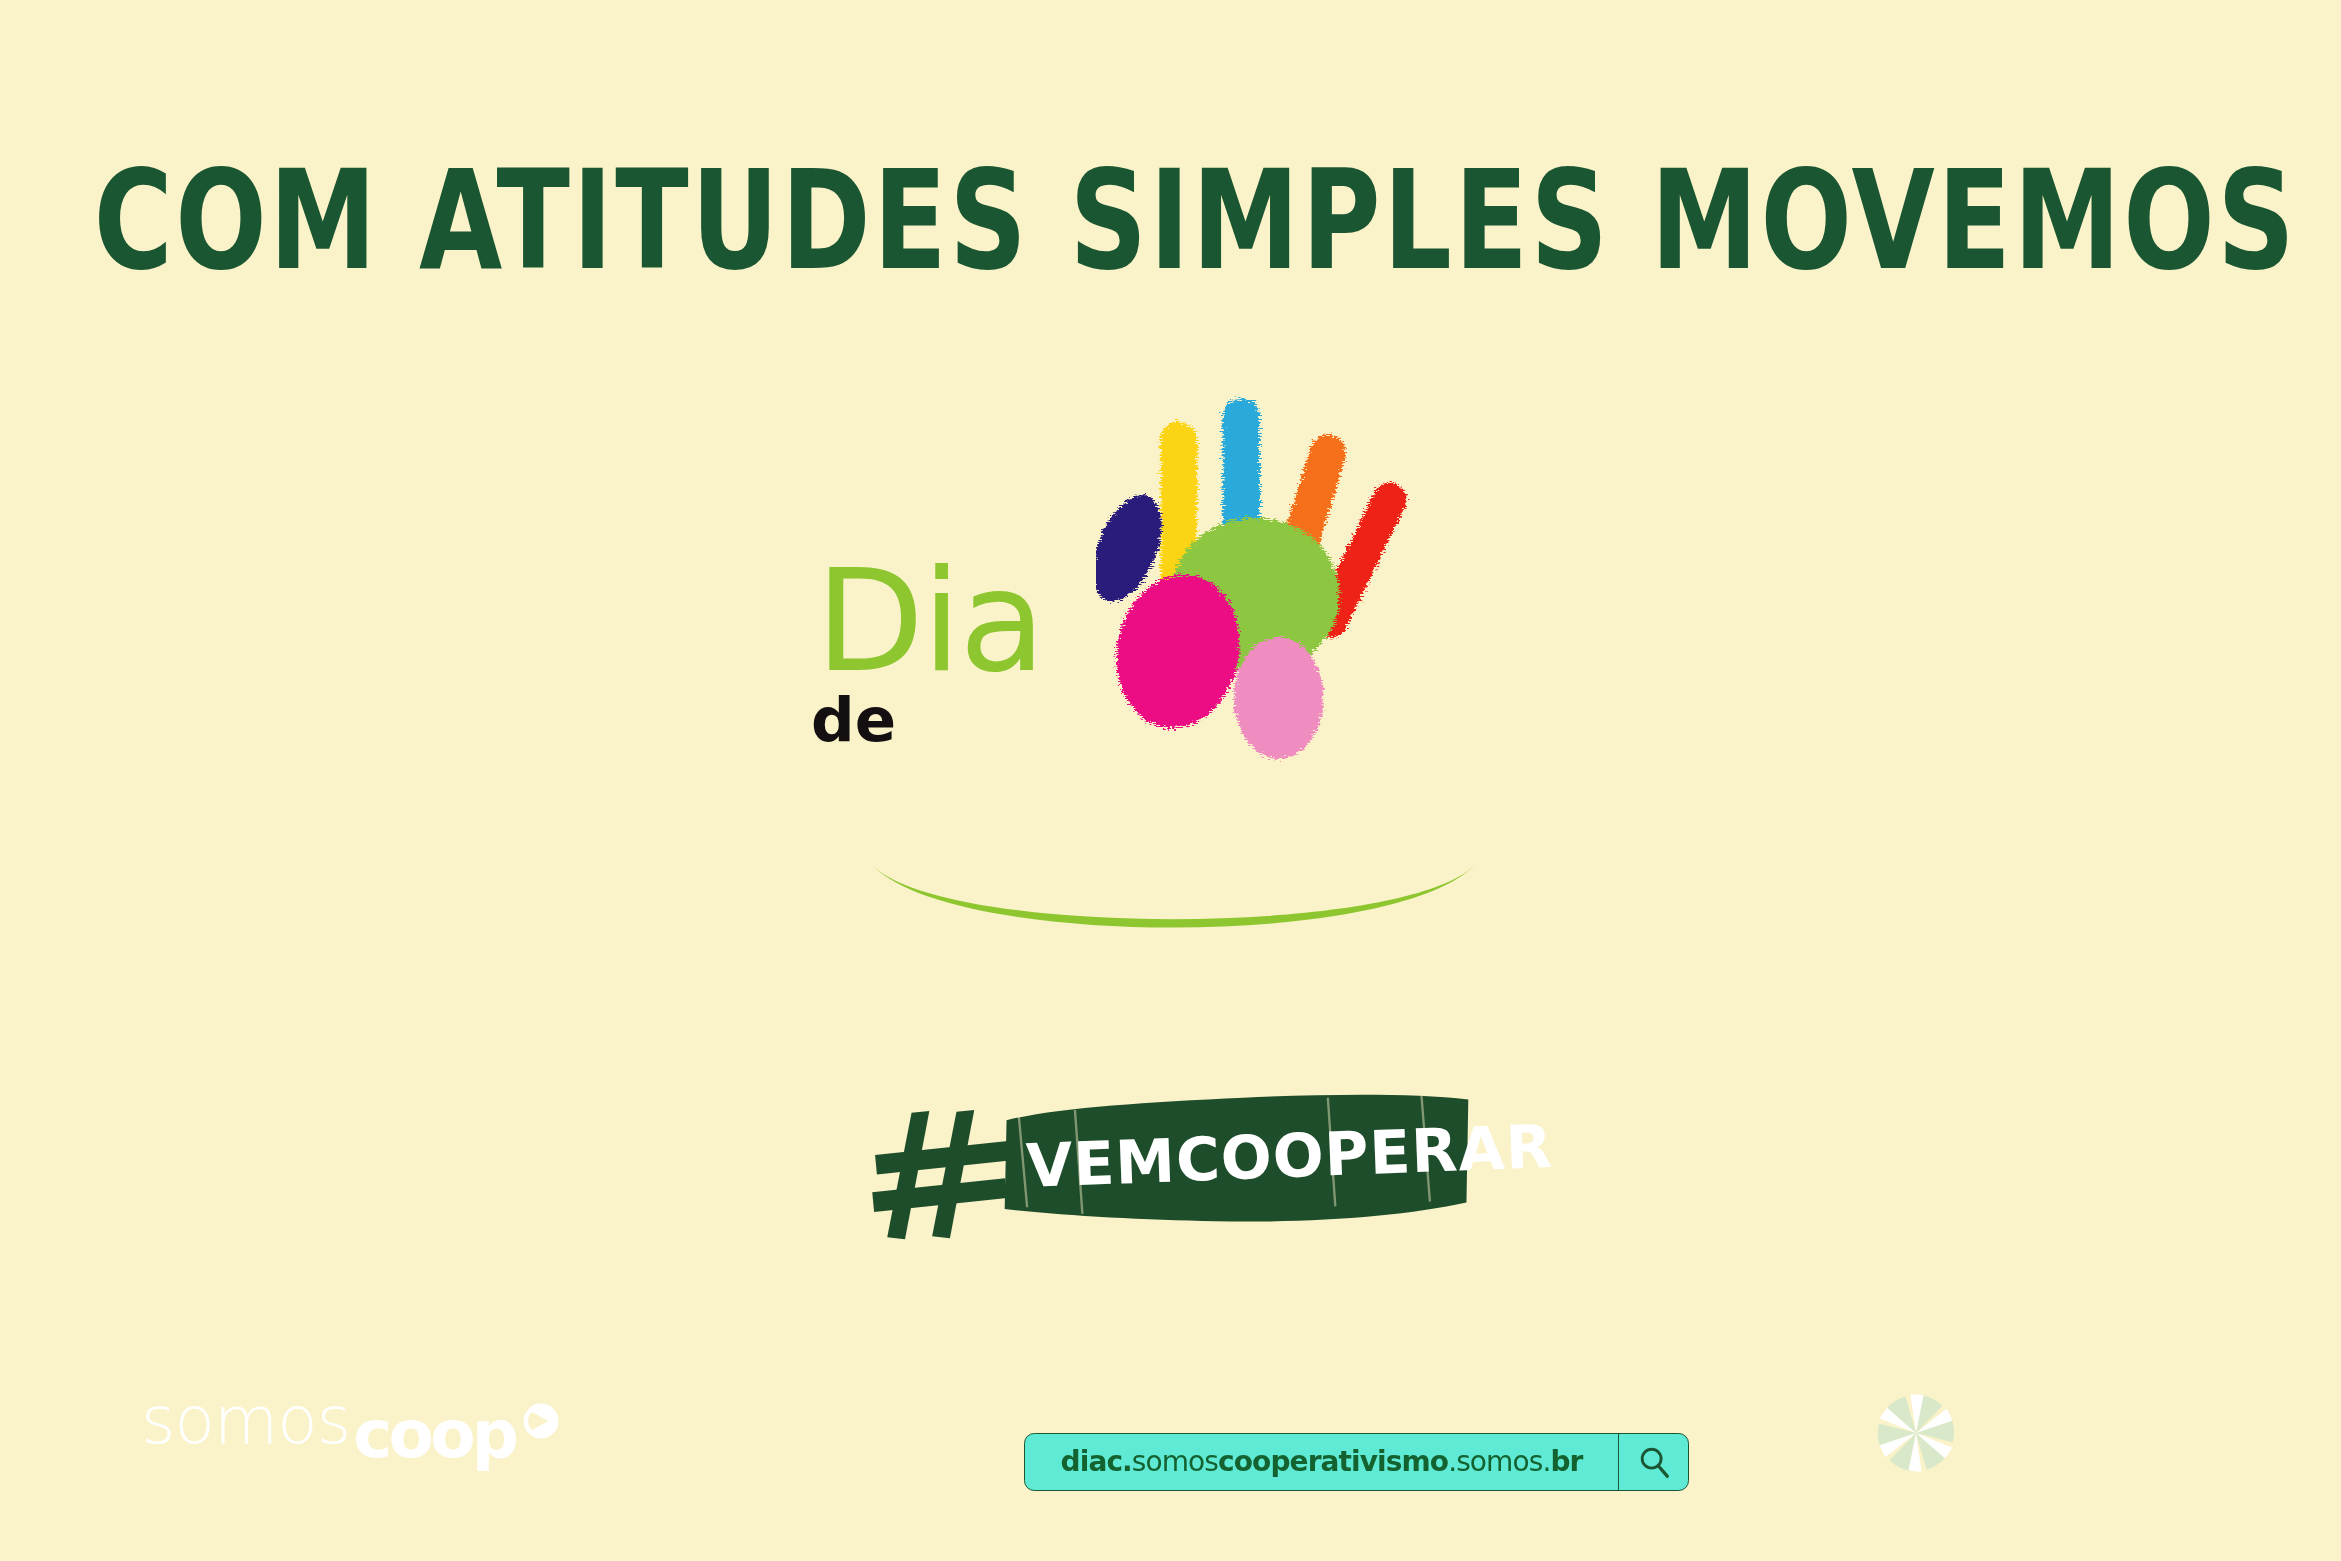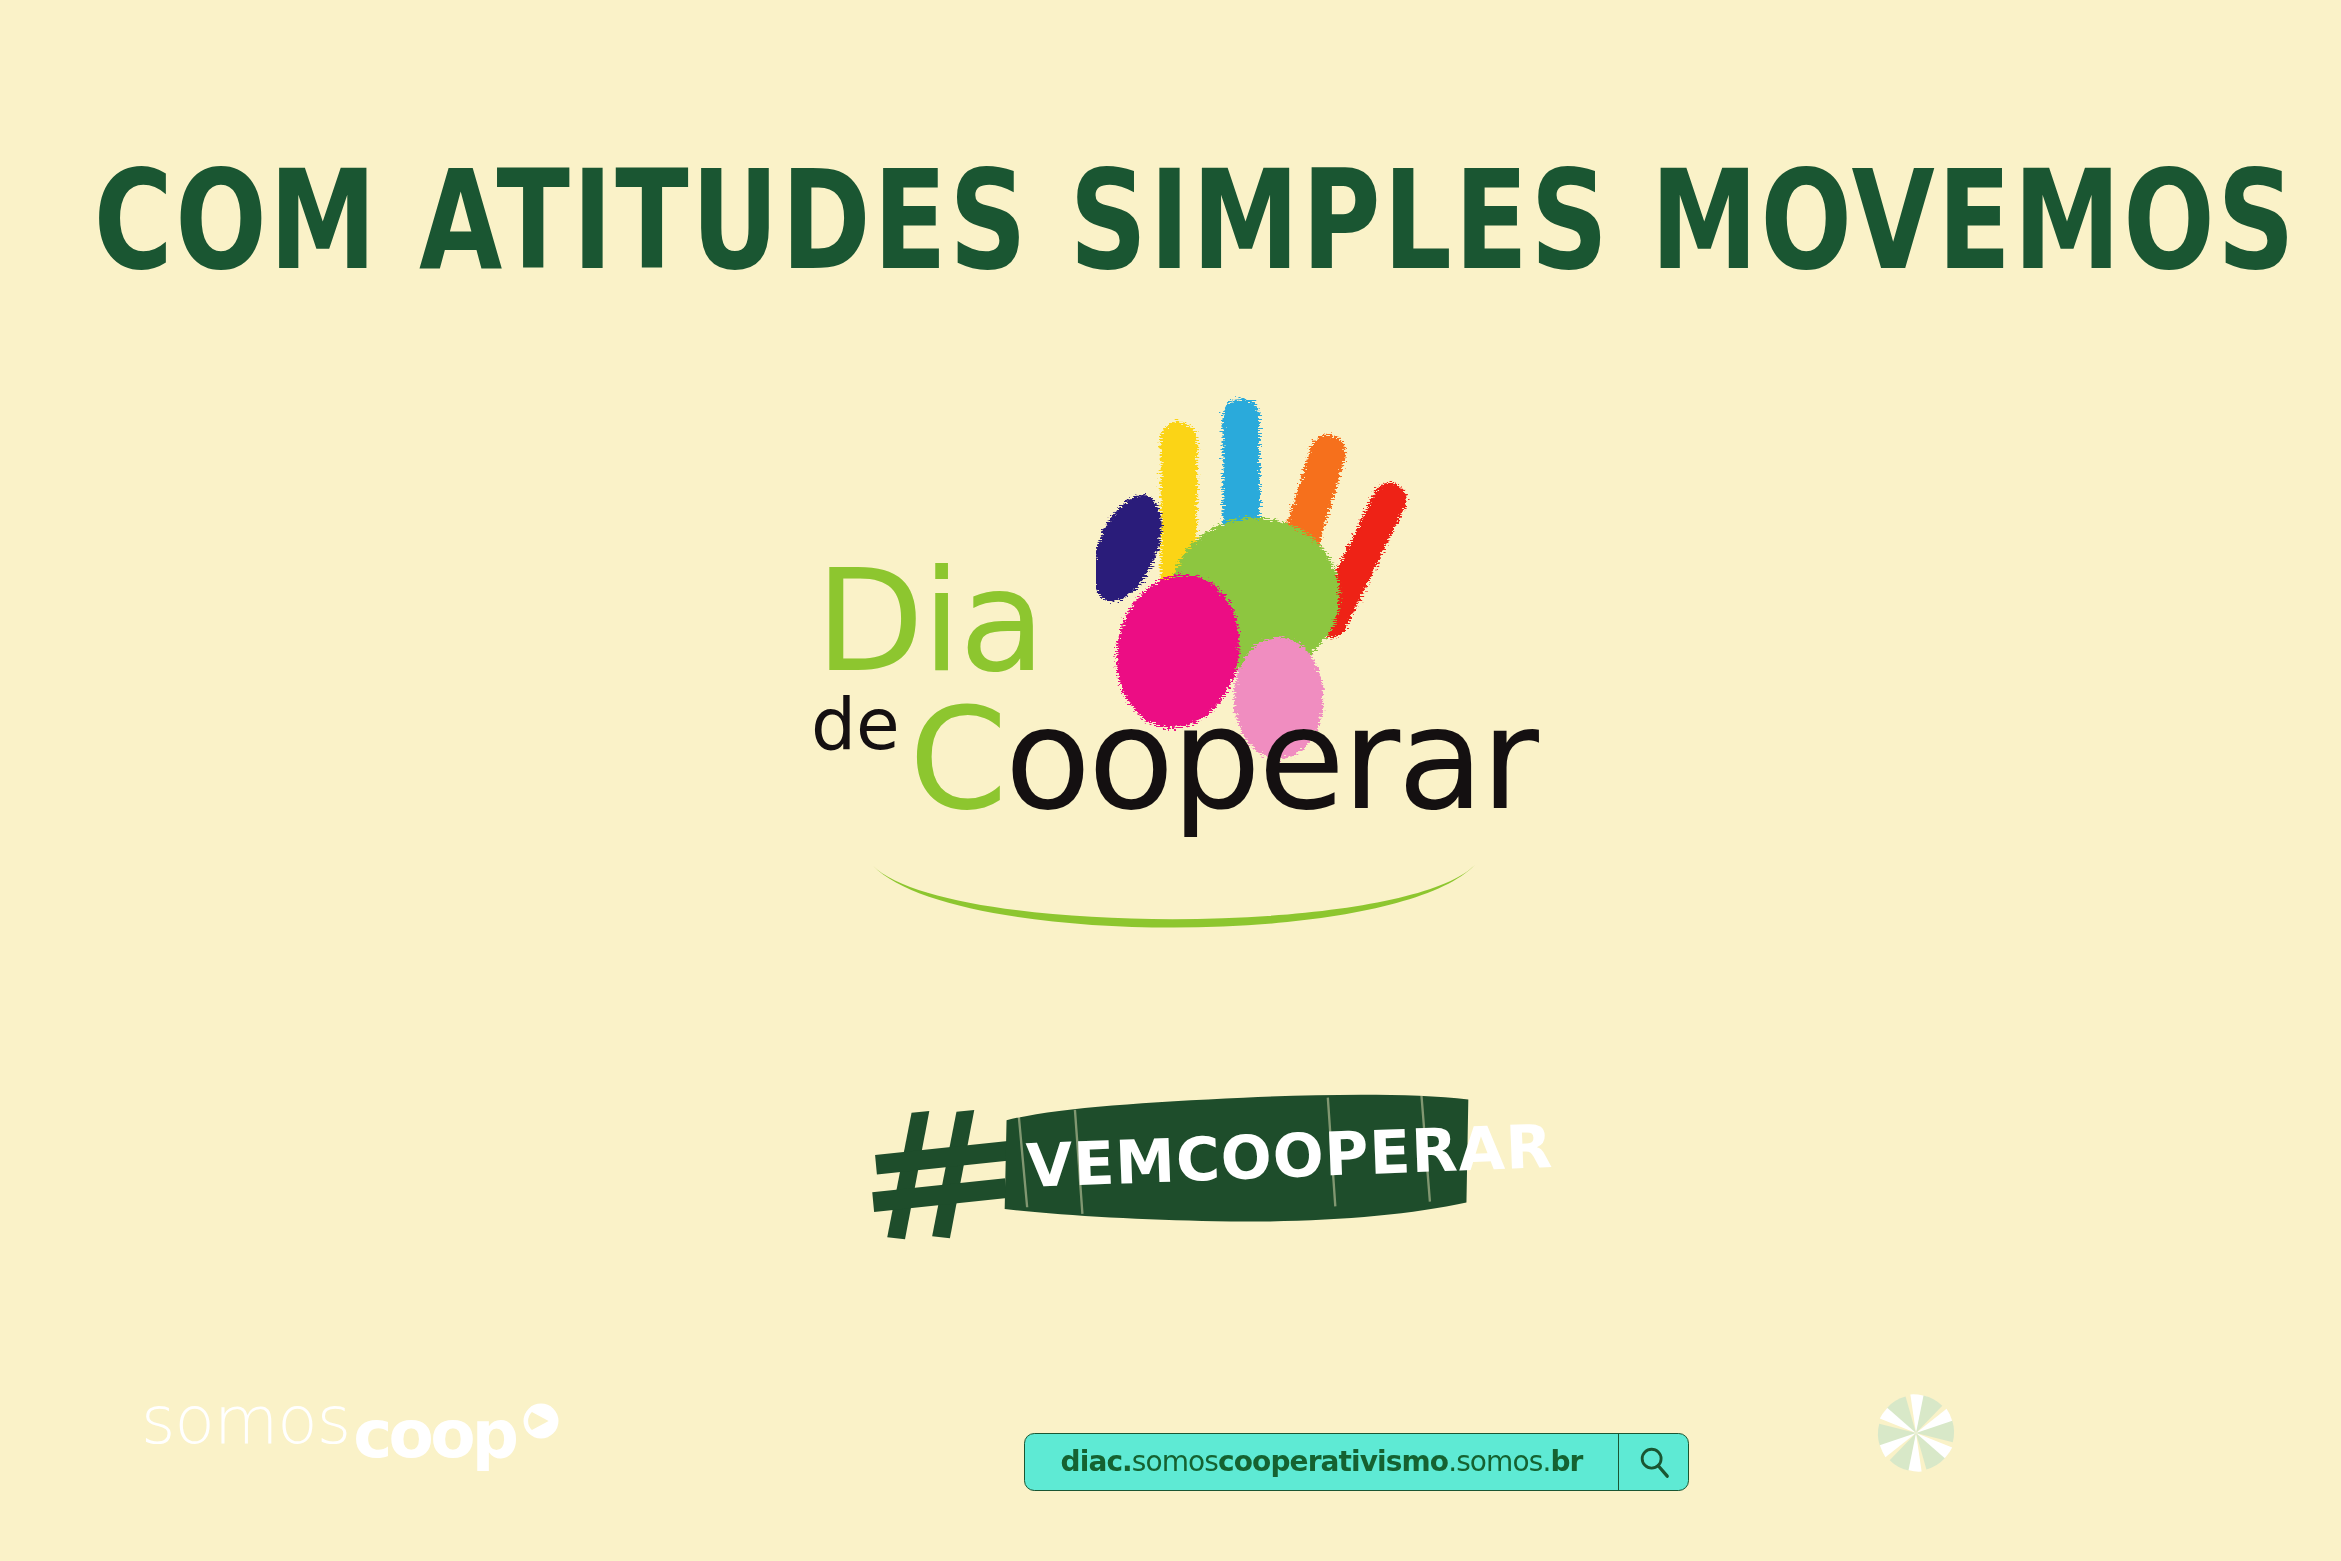--- a/index.html
+++ b/index.html
@@ -68,22 +68,22 @@
     line-height: 1;
     color: #8DC62F;
     letter-spacing: -1.9px;
   }
 
   .logo-word-de {
     position: absolute;
     left: 19px;
     top: 300px;
     font-family: "DejaVu Sans", sans-serif;
-    font-weight: 400;
-    font-size: 71px;
+    font-weight: 700;
+    font-size: 61px;
     line-height: 1;
     color: #141011;
   }
 
   .logo-word-cooperar {
     position: absolute;
     left: 117px;
     top: 300px;
     font-family: "DejaVu Sans", sans-serif;
     font-weight: 400;
@@ -320,23 +320,20 @@
       </g>
       <g filter="url(#scribble3)">
         <ellipse cx="390" cy="660" rx="95" ry="130" fill="#F08DC0"></ellipse>
       </g>
     </svg>
 
     <div class="logo-word-dia">Dia</div>
 
     <div class="logo-word-de">de</div>
 
-    <div class="logo-word-cooperar">
-      <span class="cap-c">C</span><span>ooperar</span>
-    </div>
 
     <svg class="logo-smile" viewBox="0 0 1310 180">
       <path d="M10,8 C180,185 1130,185 1300,6 C1150,160 165,162 10,8 Z" fill="#8DC62F"></path>
     </svg>
   </div>
 
   <div class="hashtag-block">
 
     <svg class="hashtag-symbol" viewBox="0 0 300 280">
       <g fill="#1E4D2B">

